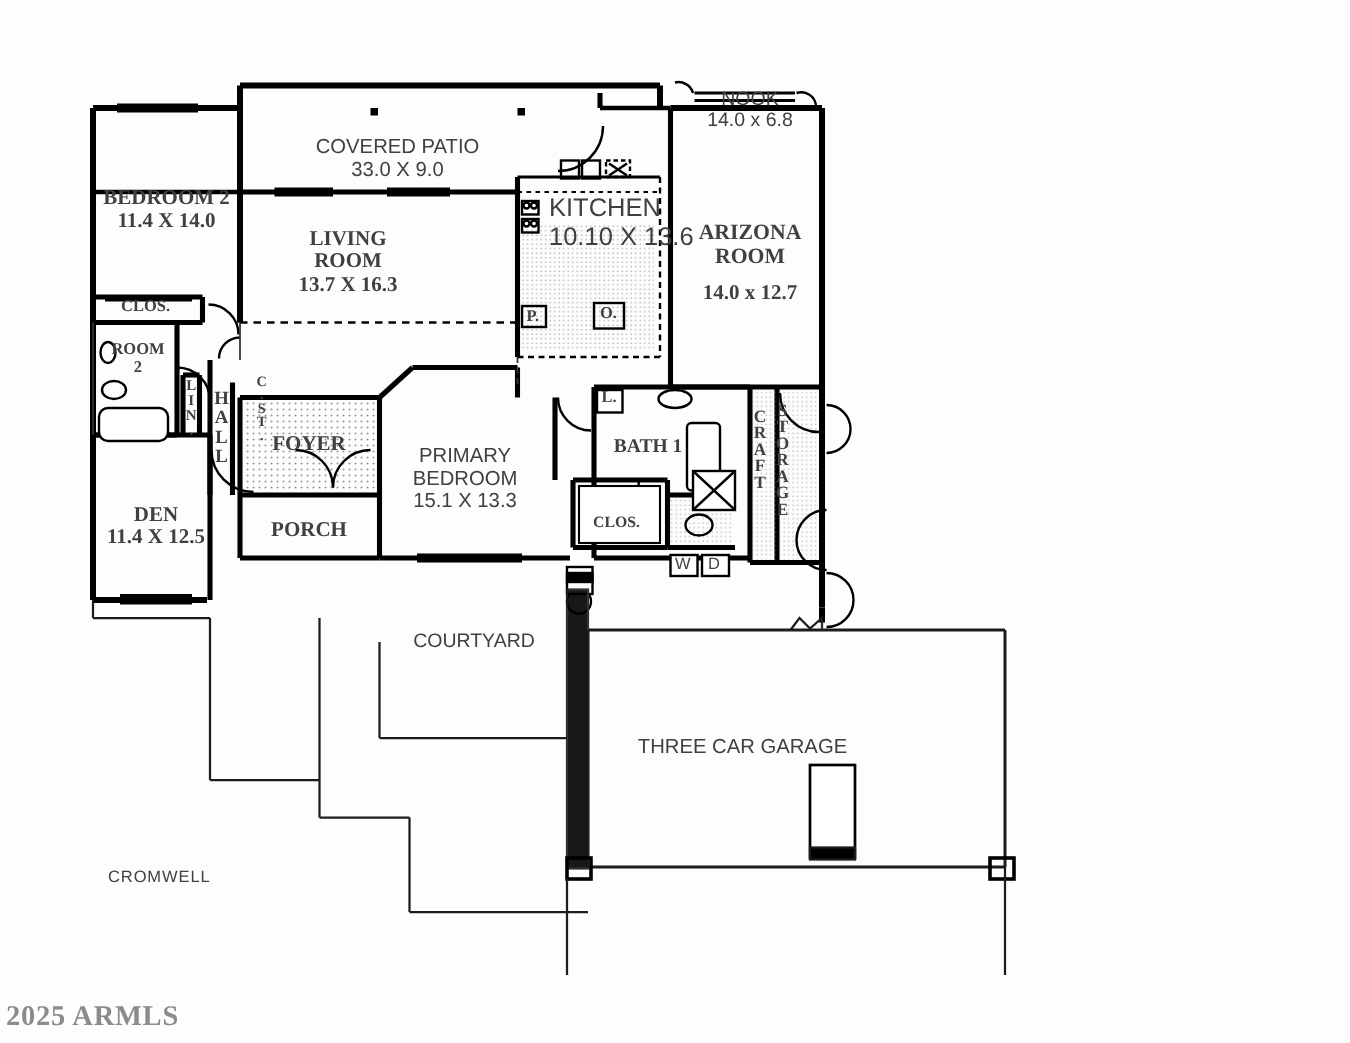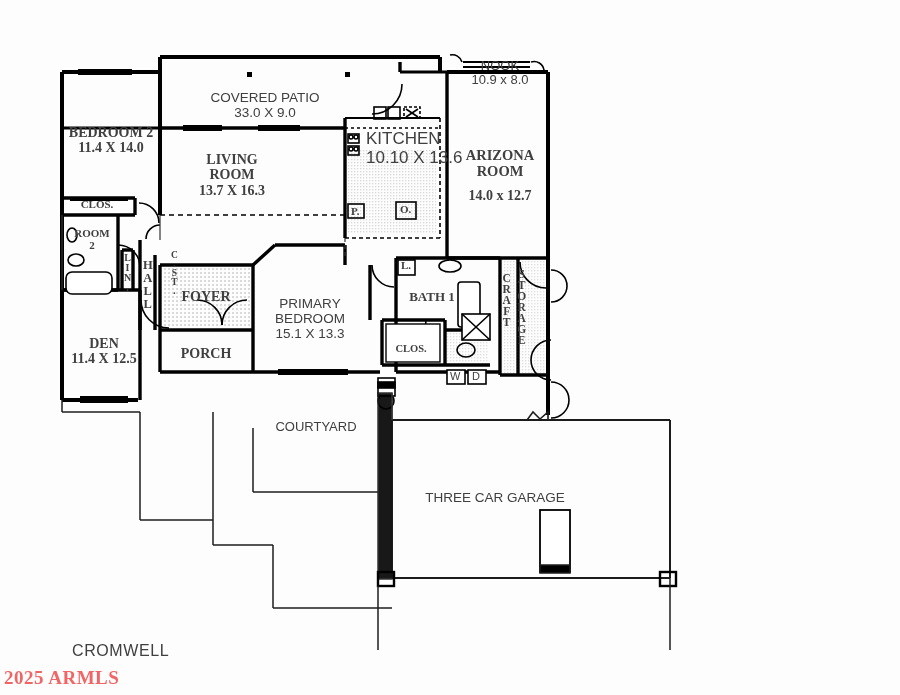--- a/index.html
+++ b/index.html
@@ -49,21 +49,21 @@
     text-orientation: upright;
     letter-spacing: -1px;
   }
   .watermark {
     position: absolute;
     left: 4px;
     bottom: 6px;
     font-family: "Liberation Serif", serif;
     font-size: 19px;
     font-weight: 700;
-    color: #ef4444;
+    color: #737373;
     letter-spacing: 0.5px;
     opacity: .82;
   }
 </style>
 </head>
 <body>
 
 <div id="plan-root">
 
   <svg id="floorplan" viewBox="0 0 900 695">
@@ -318,21 +318,21 @@
   </div>
 
 
   <div class="lbl sans" style="left:366px; top:130px; font-size:17px;">
     <div>KITCHEN</div>
     <div>10.10 X 13.6</div>
   </div>
 
   <div class="lbl sans ctr" style="left:500px; top:59px; font-size:13px;">
     <div>NOOK</div>
-    <div>10.9 x 8.0</div>
+    <div>14.0 x 6.8</div>
   </div>
 
   <div class="lbl serif ctr" style="left:500px; top:148px; font-size:14.5px;">
     <div>ARIZONA</div>
     <div>ROOM</div>
     <div style="height:8px"></div>
     <div style="font-size:14px;">14.0 x 12.7</div>
   </div>
 
   <div class="lbl sans ctr" style="left:310px; top:297px; font-size:13.5px;">
@@ -412,21 +412,21 @@
   </div>
 
   <div class="lbl sans" style="left:450px; top:370px; font-size:11px;">
     <span>W</span>
   </div>
 
   <div class="lbl sans" style="left:472px; top:370px; font-size:11px;">
     <span>D</span>
   </div>
 
-  <div class="lbl sans" style="left:72px; top:642px; font-size:16px; letter-spacing:.6px;text-align:center;">
+  <div class="lbl sans" style="left:72px; top:579px; font-size:11px; letter-spacing:.6px;text-align:center;">
     <span>CROMWELL</span>
   </div>
 
   <div class="watermark">
     <span>2025 ARMLS</span>
   </div>
 
 </div>
 
 </body></html>

